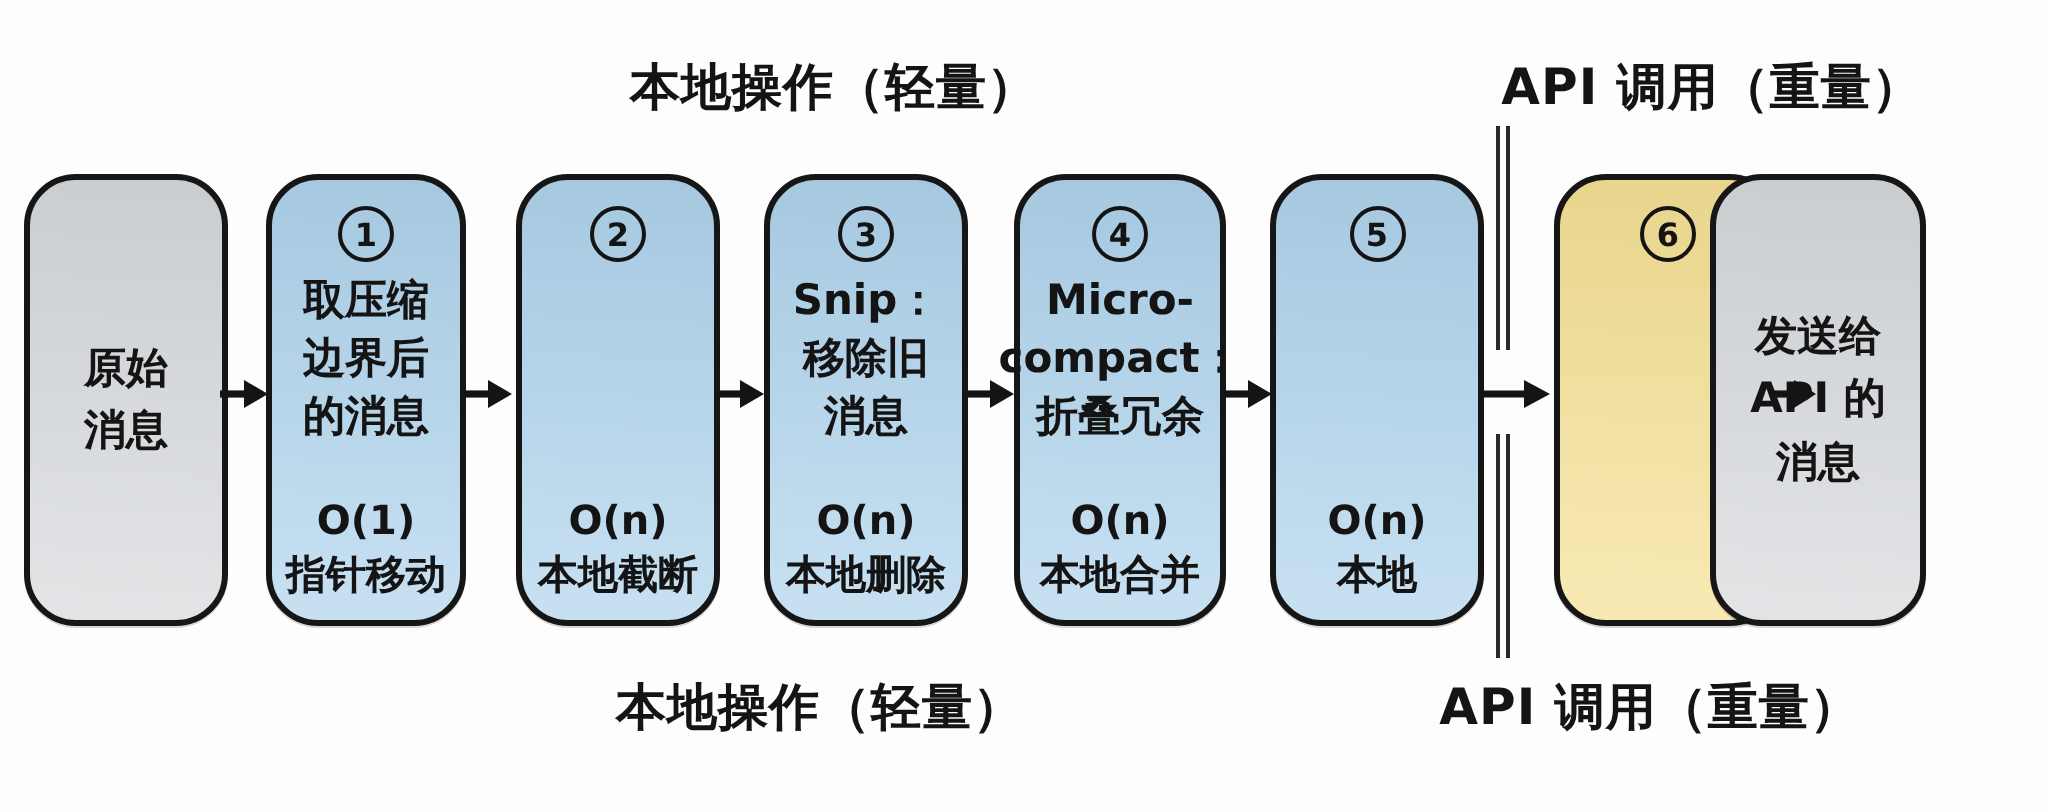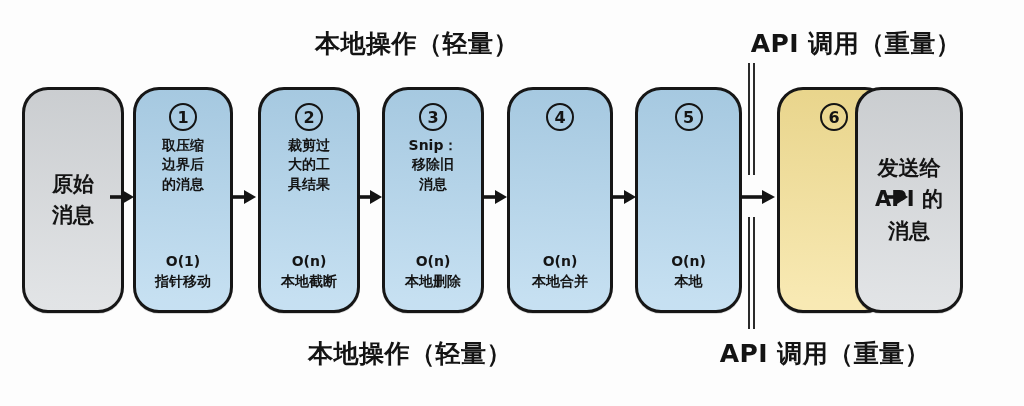--- a/index.html
+++ b/index.html
@@ -23,27 +23,27 @@
   .box.yellow{--fill:var(--api-fill,#f5e093);}
   .box.gray{--fill:var(--msg-fill,#d5d8db);}
   .box.plain{justify-content:center;}
   .num{
     width:28px;height:28px;border:2px solid #141414;border-radius:50%;
     display:flex;align-items:center;justify-content:center;
     font-size:16px;font-weight:bold;margin:13px auto 5px;flex:none;
     box-sizing:border-box;
   }
   .body{
-    font-size:14px;font-weight:bold;line-height:1.38;text-align:center;
+    font-size:21px;font-weight:bold;line-height:1.38;text-align:center;
     white-space:pre-line;flex:none;
   }
   .box.plain .body{font-size:21px;line-height:1.5;}
   .foot{
-    margin-top:auto;margin-bottom:19px;flex:none;
-    font-size:14px;font-weight:bold;line-height:1.38;text-align:center;
+    margin-top:auto;margin-bottom:8px;flex:none;
+    font-size:20px;font-weight:bold;line-height:1.38;text-align:center;
     white-space:pre-line;
   }
   .arrow{position:absolute;top:188px;height:18px;}
   .divider{
     position:absolute;left:748px;width:7px;box-sizing:border-box;
     border-left:2px solid #2a2a2a;border-right:2px solid #2a2a2a;
   }
   .divider.seg-top{top:63px;height:112px;}
   .divider.seg-bottom{top:217px;height:112px;}
 </style>
@@ -53,54 +53,54 @@
 <div class="stage">
 
   <div class="hlabel" style="left:417px;top:27px">本地操作（轻量）</div>
   <div class="hlabel" style="left:856px;top:27px">API 调用（重量）</div>
   <div class="hlabel" style="left:410px;top:337px">本地操作（轻量）</div>
   <div class="hlabel" style="left:825px;top:337px">API 调用（重量）</div>
 
   <div class="divider seg-top"></div>
   <div class="divider seg-bottom"></div>
 
-  <div class="box gray plain" style="left:22px;width:102px">
+  <div class="box gray plain" style="left:12px;width:102px">
     <div class="body">原始
 消息</div>
   </div>
 
   <div class="box blue" style="left:133px;width:100px">
     <span class="num">1</span>
     <div class="body">取压缩
 边界后
 的消息</div>
     <div class="foot">O(1)
 指针移动</div>
   </div>
 
   <div class="box blue" style="left:258px;width:102px">
     <span class="num">2</span>
-    <div class="body">裁剪过
-大的工
-具结果</div>
     <div class="foot">O(n)
 本地截断</div>
   </div>
 
   <div class="box blue" style="left:382px;width:102px">
     <span class="num">3</span>
     <div class="body">Snip：
 移除旧
 消息</div>
     <div class="foot">O(n)
 本地删除</div>
   </div>
 
   <div class="box blue" style="left:507px;width:106px">
     <span class="num">4</span>
+    <div class="body">Micro-
+compact：
+折叠冗余</div>
     <div class="foot">O(n)
 本地合并</div>
   </div>
 
   <div class="box blue" style="left:635px;width:107px">
     <span class="num">5</span>
     <div class="foot">O(n)
 本地</div>
   </div>
 

